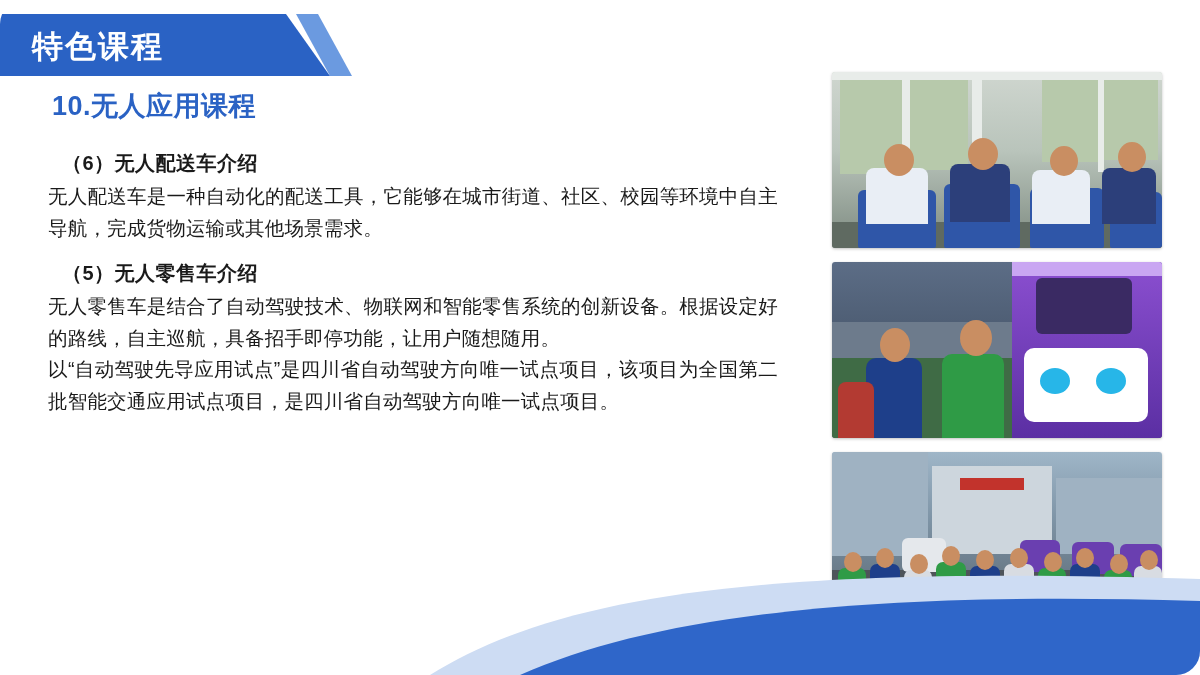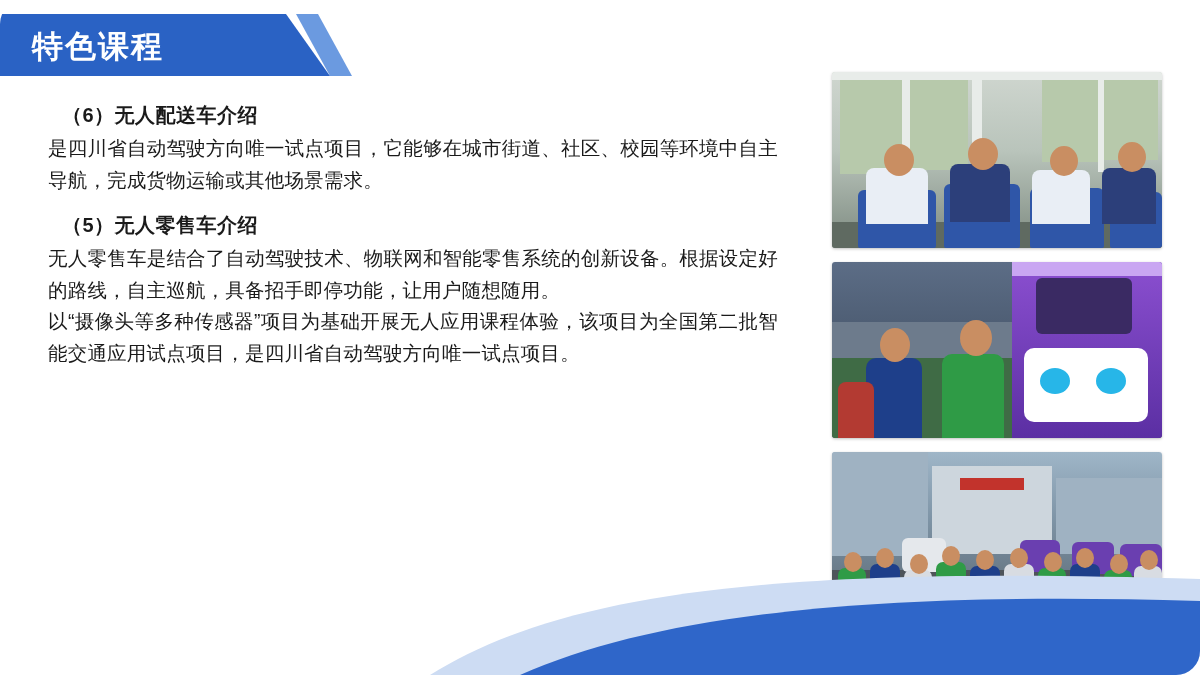--- a/index.html
+++ b/index.html
@@ -137,35 +137,36 @@
 <body>
 
 <div class="slide">
 
   <div class="header-banner-accent"></div>
   <div class="header-banner"></div>
   <div class="header-title">特色课程</div>
 
   <div class="content">
 
+    <div class="section-title">10.无人应用课程</div>
 
 
     <div class="spacer-sm"></div>
 
     <div>
       <div class="sub-head">（6）无人配送车介绍</div>
-      <div class="para">是四川省自动驾驶方向唯一试点项目，它能够在城市街道、社区、校园等环境中自主导航，完成货物运输或其他场景需求。</div>
+      <div class="para">无人配送车是一种自动化的配送工具，它能够在城市街道、社区、校园等环境中自主导航，完成货物运输或其他场景需求。</div>
     </div>
 
     <div class="spacer-sm"></div>
 
     <div>
       <div class="sub-head">（5）无人零售车介绍</div>
       <div class="para tight">无人零售车是结合了自动驾驶技术、物联网和智能零售系统的创新设备。根据设定好的路线，自主巡航，具备招手即停功能，让用户随想随用。</div>
-      <div class="para">以“摄像头等多种传感器”项目为基础开展无人应用课程体验，该项目为全国第二批智能交通应用试点项目，是四川省自动驾驶方向唯一试点项目。</div>
+      <div class="para">以“自动驾驶先导应用试点”是四川省自动驾驶方向唯一试点项目，该项目为全国第二批智能交通应用试点项目，是四川省自动驾驶方向唯一试点项目。</div>
     </div>
 
   </div>
 
   <div class="photos">
 
     <div class="photo photo-bus">
       <div class="bus-window" style="left:8px; top:6px; width:62px; height:96px;"></div>
       <div class="bus-window" style="left:78px; top:6px; width:58px; height:92px;"></div>
       <div class="bus-window" style="left:210px; top:4px; width:56px; height:86px;"></div>

